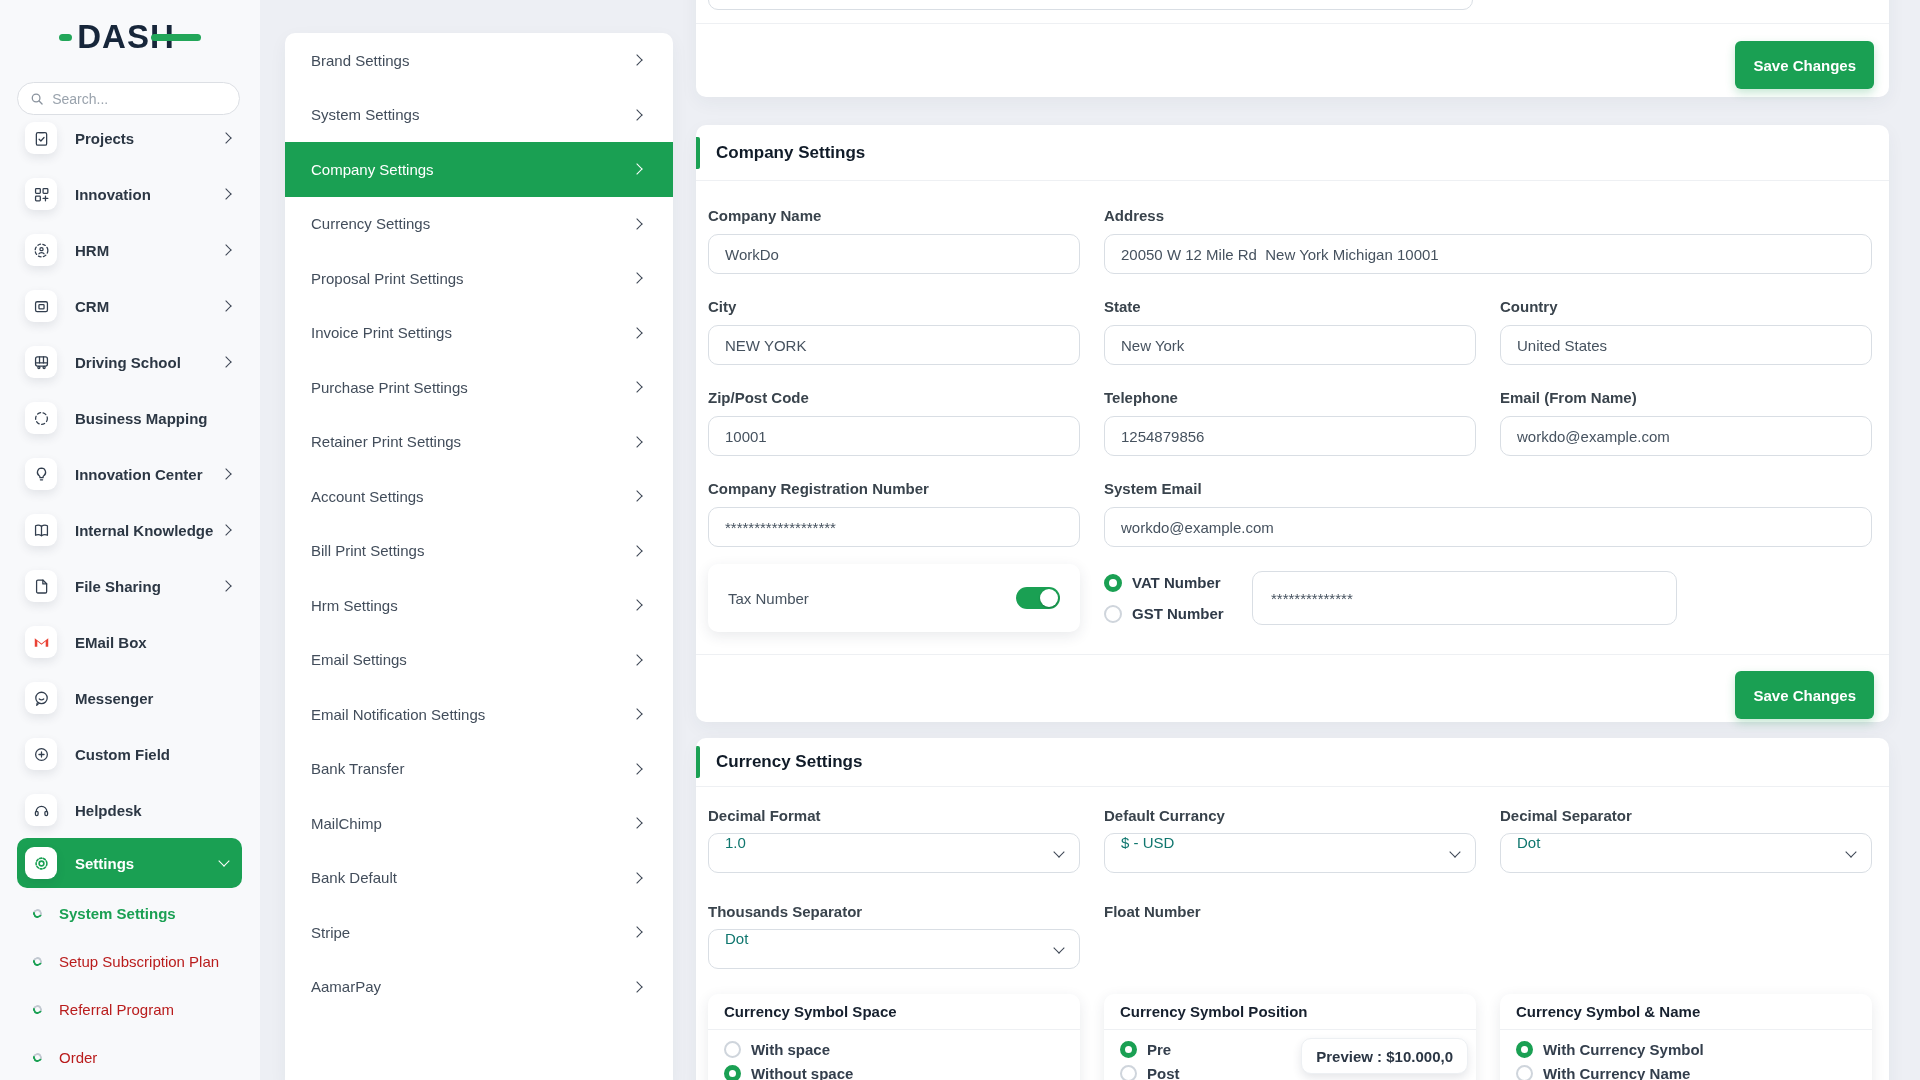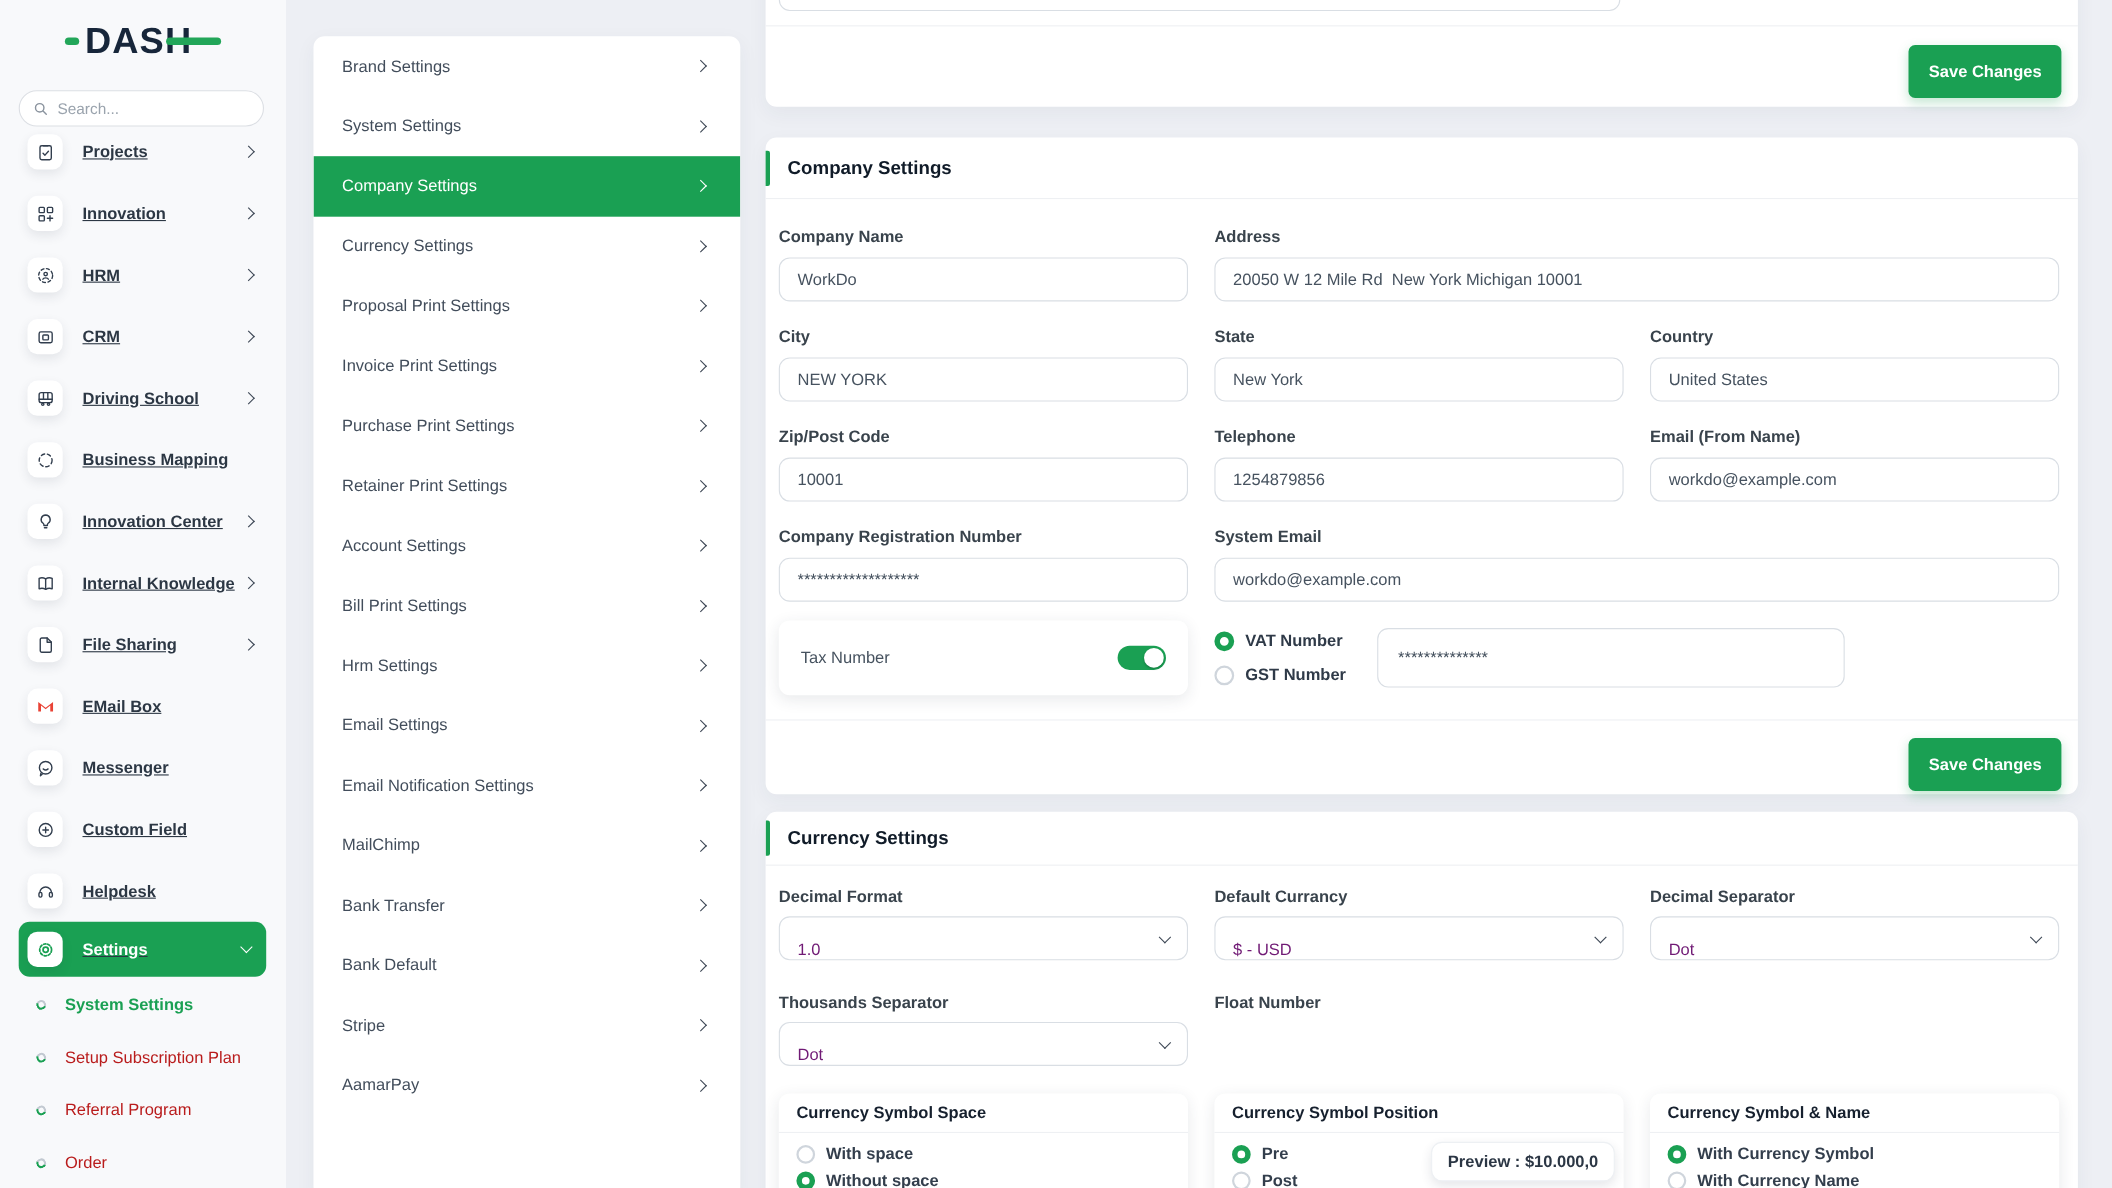--- a/index.html
+++ b/index.html
@@ -12,21 +12,21 @@
   .sidebar { position:absolute; left:0; top:0; width:260px; height:1080px; background:#f8f9fb; }
   .logo { height:74px; display:flex; align-items:center; justify-content:center; }
   .logo-pre { width:13px; height:7px; border-radius:4px; background:#22a659; margin-right:5px; }
   .logo-text { font-size:33px; font-weight:800; letter-spacing:1px; color:#17263a; }
   .logo-bar { width:50px; height:7px; border-radius:4px; background:#22a659; margin-left:-24px; }
   .search { position:absolute; left:17px; top:82px; width:223px; height:33px; background:#fff;
             border:1px solid #dcdfe4; border-radius:17px; display:flex; align-items:center; padding:0 12px; gap:8px; }
   .search input { border:none; outline:none; background:transparent; font-size:14px; color:#4a5560; width:100%;
                   font-family:inherit; }
   .search input::placeholder { color:#9aa3ad; }
-  .nav { position:absolute; top:110px; left:0; right:0;text-decoration:underline; }
+  .nav { position:absolute; top:110px; left:0; right:0; }
   .nav-item { height:56px; display:flex; align-items:center; padding:0 30px 0 25px; cursor:pointer; }
   .tile { width:32px; height:32px; background:#fff; border-radius:9px; box-shadow:0 4px 10px rgba(40,50,70,.10);
           display:flex; align-items:center; justify-content:center; flex:none; }
   .nav-label { margin-left:18px; font-size:15px; font-weight:600; color:#2c3744; flex:1; white-space:nowrap; }
   .chevR { width:8px; height:8px; border-right:1.8px solid #3c4654; border-top:1.8px solid #3c4654;
            transform:rotate(45deg); flex:none; }
   .chevD { width:8px; height:8px; border-right:1.8px solid #fff; border-top:1.8px solid #fff;
            transform:rotate(135deg); flex:none; margin-top:-4px; }
   .nav-item.active { background:#1aa053; border-radius:10px; margin:0 18px 0 17px; padding:0 14px 0 8px; height:50px; }
   .nav-item.active .nav-label { color:#fff; font-weight:700; }
@@ -83,21 +83,21 @@
   .radio-line { display:flex; align-items:center; cursor:pointer; }
   .radio { width:18px; height:18px; border-radius:50%; background:#fff; border:2px solid #cfd5dc; flex:none; }
   .radio.on { border:5px solid #1aa053; }
   .radio-text { margin-left:10px; font-size:15px; font-weight:600; color:#2f3a48; white-space:nowrap; }
   .vat-input { width:425px; height:54px; border:1px solid #d9dee4; border-radius:10px; padding:0 18px;
                font-size:15px; color:#46525f; font-family:inherit; outline:none; }
   .card-footer { border-top:1px solid #eef0f3; margin-top:22px; padding:16px 15px 0 15px;
                  display:flex; justify-content:flex-end; }
   
   .f-select { margin-top:6px; position:relative; height:40px; border:1px solid #d9dee4; border-radius:10px;
-              display:flex; align-items:flex-end; padding:0 36px 0 16px; font-size:15px; color:#701a75; cursor:pointer; }
+              display:flex; align-items:flex-start; padding:0 36px 0 16px; font-size:15px; color:#0f766e; cursor:pointer; }
   .f-select .chevSel { position:absolute; right:16px; top:14px; width:8px; height:8px;
                        border-right:1.8px solid #3c4654; border-top:1.8px solid #3c4654; transform:rotate(135deg); }
   .grow2 { margin-top:30px; }
   .groups { margin-top:25px; }
   .group-card { background:#fff; border-radius:10px; box-shadow:0 4px 14px rgba(40,50,70,.10); height:118px;
                 position:relative; }
   .group-head { padding:9px 16px; font-size:15px; font-weight:700; color:#16202e; border-bottom:1px solid #eef0f3; }
   .group-opts { padding:11px 16px 0 16px; display:flex; flex-direction:column; gap:7px; }
   .group-opts .radio { width:17px; height:17px; }
   .group-opts .radio-text { font-weight:600; color:#333e4c; }
@@ -338,25 +338,25 @@
     </div>
   <div class="sn-item">
       <span class="sn-label">Email Settings</span>
       <span class="chevR"></span>
     </div>
   <div class="sn-item">
       <span class="sn-label">Email Notification Settings</span>
       <span class="chevR"></span>
     </div>
   <div class="sn-item">
+      <span class="sn-label">Bank Transfer</span>
+      <span class="chevR"></span>
+    </div>
+  <div class="sn-item">
       <span class="sn-label">MailChimp</span>
-      <span class="chevR"></span>
-    </div>
-  <div class="sn-item">
-      <span class="sn-label">Bank Transfer</span>
       <span class="chevR"></span>
     </div>
   <div class="sn-item">
       <span class="sn-label">Bank Default</span>
       <span class="chevR"></span>
     </div>
   <div class="sn-item">
       <span class="sn-label">Stripe</span>
       <span class="chevR"></span>
     </div>

